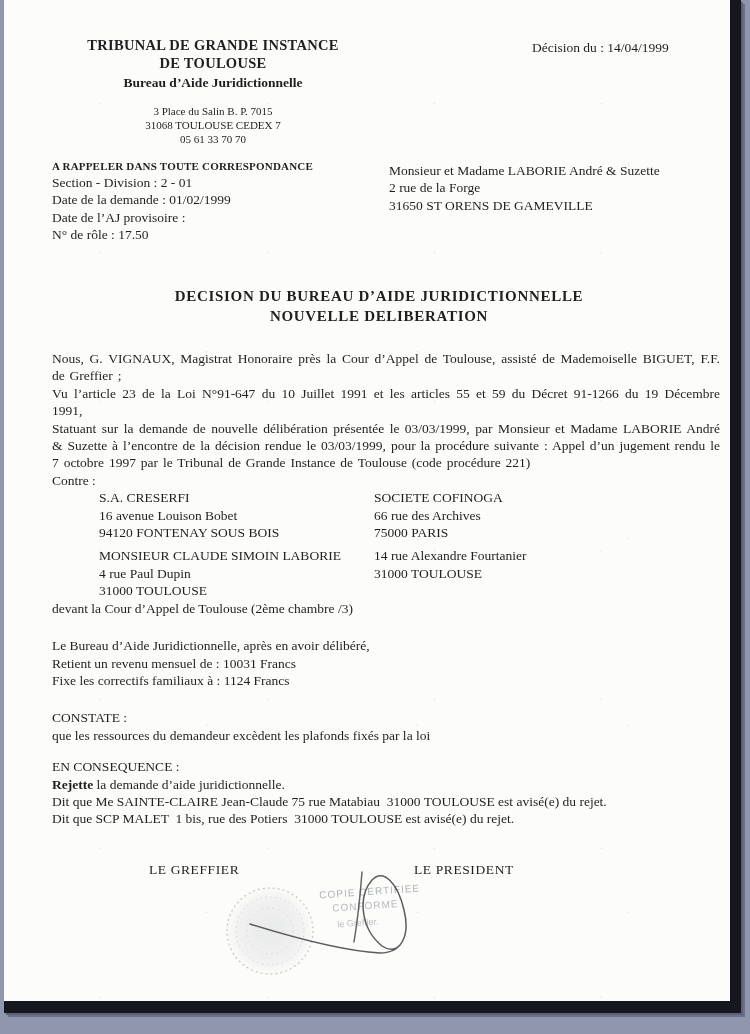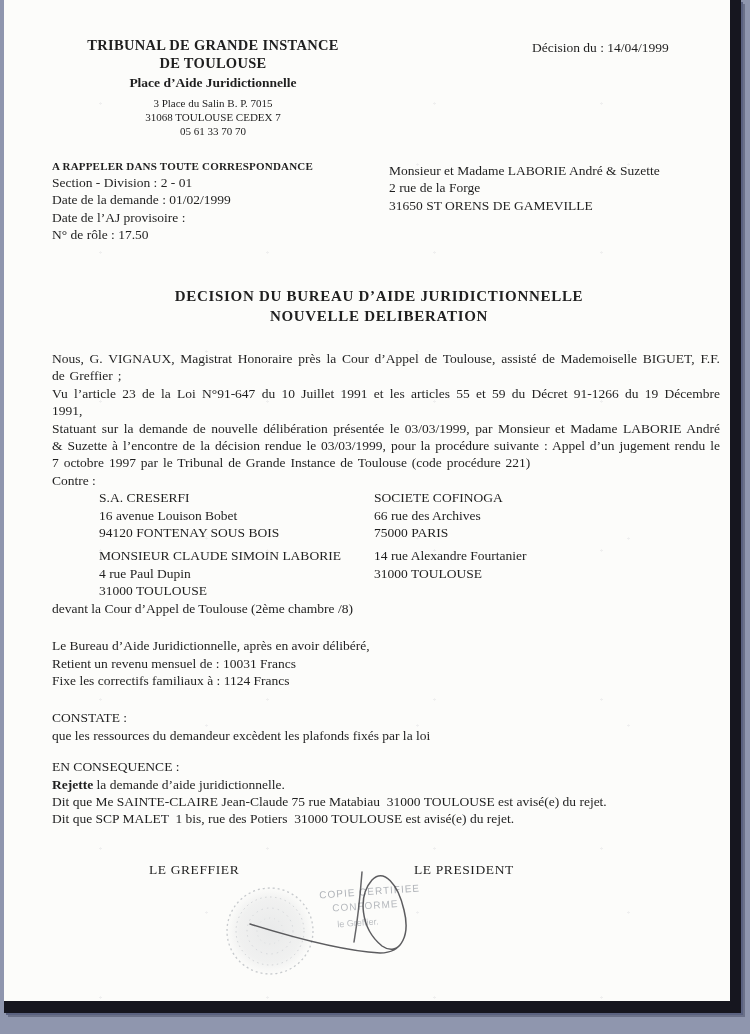--- a/index.html
+++ b/index.html
@@ -26,21 +26,21 @@
     color: #1f1f1f;
   }
 
   .court-header {
     position: absolute; left: 58px; top: 36px; width: 302px;
     text-align: center;
   }
   .court-line { font-size: 14.5px; font-weight: bold; line-height: 18px; letter-spacing: 0.3px; }
   .bureau-line { font-size: 13.5px; font-weight: bold; line-height: 17px; margin-top: 2px; }
   .addr-line { font-size: 11px; line-height: 14px; }
-  .addr-first { margin-top: 5px; }
+  .addr-first { margin-top: 13px; }
 
   .decision-date { position: absolute; left: 528px; top: 40px; font-size: 13.5px; }
 
   .ref-block { position: absolute; left: 48px; top: 159px; font-size: 13.5px; line-height: 17.4px; }
   .ref-rappel { font-size: 11px; font-weight: bold; line-height: 15px; letter-spacing: 0.2px; }
 
   .addressee { position: absolute; left: 385px; top: 162px; font-size: 13.5px; line-height: 17.4px; }
 
   .doc-title {
     position: absolute; left: 12px; top: 286px; width: 726px;
@@ -75,21 +75,21 @@
 </style>
 </head>
 <body>
 
 <div class="scene">
   <div class="page">
 
     <div class="court-header">
       <div class="court-line">TRIBUNAL DE GRANDE INSTANCE</div>
       <div class="court-line">DE TOULOUSE</div>
-      <div class="bureau-line">Place d’Aide Juridictionnelle</div>
+      <div class="bureau-line">Bureau d’Aide Juridictionnelle</div>
       <div class="addr-line addr-first">3 Place du Salin B. P. 7015</div>
       <div class="addr-line">31068 TOULOUSE CEDEX 7</div>
       <div class="addr-line">05 61 33 70 70</div>
     </div>
 
     <div class="decision-date">Décision du : 14/04/1999</div>
 
     <div class="ref-block">
       <div class="ref-rappel">A RAPPELER DANS TOUTE CORRESPONDANCE</div>
       <div>Section - Division : 2 - 01</div>
@@ -130,21 +130,21 @@
           <div class="party-name">MONSIEUR CLAUDE SIMOIN LABORIE</div>
           <div class="party-line">4 rue Paul Dupin</div>
           <div class="party-line">31000 TOULOUSE</div>
         </div>
         <div>
           <div class="party-line">14 rue Alexandre Fourtanier</div>
           <div class="party-line">31000 TOULOUSE</div>
         </div>
       </div>
 
-      <p class="mt-md">devant la Cour d’Appel de Toulouse (2ème chambre /8)</p>
+      <p class="mt-md">devant la Cour d’Appel de Toulouse (2ème chambre /3)</p>
 
       <div class="mt-sm">
         <div>Le Bureau d’Aide Juridictionnelle, après en avoir délibéré,</div>
         <div>Retient un revenu mensuel de : 10031 Francs</div>
         <div>Fixe les correctifs familiaux à : 1124 Francs</div>
       </div>
 
       <div class="mt-sm">
         <div>CONSTATE :</div>
         <div>que les ressources du demandeur excèdent les plafonds fixés par la loi</div>

